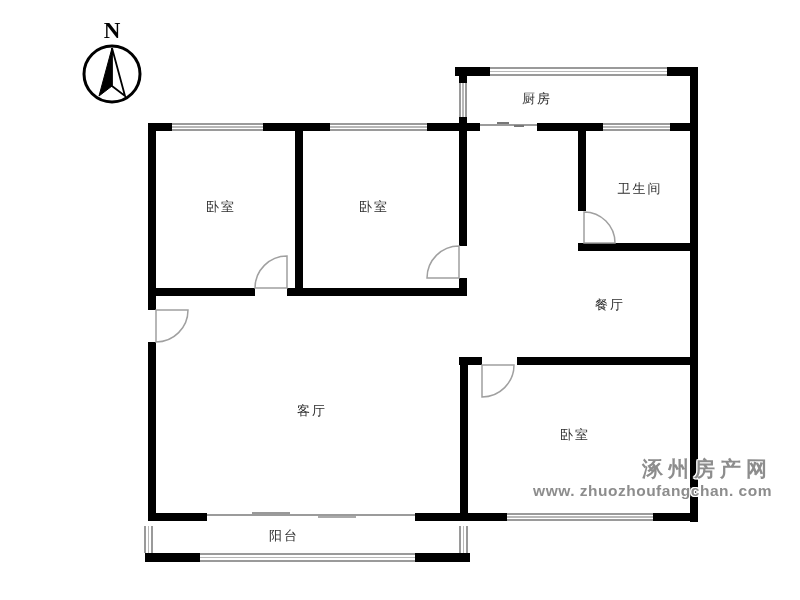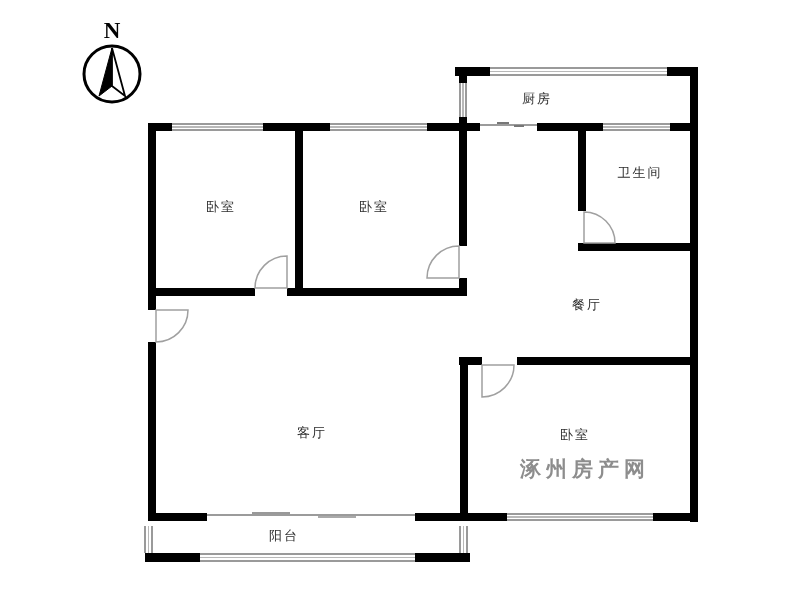--- a/index.html
+++ b/index.html
@@ -10,21 +10,21 @@
   .win-h::after{content:"";position:absolute;left:0;right:0;top:50%;margin-top:-1px;height:1.5px;background:#b8b8b8;}
   .win-v{position:absolute;background:#fff;border-left:2px solid #9a9a9a;border-right:2px solid #9a9a9a;box-sizing:border-box;}
   .win-v::after{content:"";position:absolute;top:0;bottom:0;left:50%;margin-left:-1px;width:1.5px;background:#b8b8b8;}
   .thinline{position:absolute;background:#9b9b9b;}
   .tick{position:absolute;background:#777;}
   .lbl{position:absolute;transform:translate(-50%,-50%);font-size:13px;letter-spacing:2px;
        color:#2d2d2d;white-space:nowrap;z-index:4;}
   .n-label{position:absolute;transform:translate(-50%,-50%);font-family:"Liberation Serif","DejaVu Serif",serif;
        font-weight:bold;font-size:23px;color:#000;z-index:4;}
   #plan-svg{position:absolute;left:0;top:0;z-index:3;}
-  .wm{position:absolute;left:520px;top:456px;width:252px;text-align:left;z-index:6;
+  .wm{position:absolute;left:520px;top:456px;width:252px;text-align:right;z-index:6;
       color:#8d8d8d;font-weight:bold;}
   .wm-1{font-size:21px;letter-spacing:5px;line-height:26px;
         text-shadow:-1px -1px 0 #fff,1px -1px 0 #fff,-1px 1px 0 #fff,1px 1px 0 #fff,0 -1px 0 #fff,0 1px 0 #fff,-1px 0 0 #fff,1px 0 0 #fff;}
   .wm-2{font-size:15.5px;letter-spacing:0.5px;line-height:17px;
         text-shadow:-1px -1px 0 #fff,1px -1px 0 #fff,-1px 1px 0 #fff,1px 1px 0 #fff,0 -1px 0 #fff,0 1px 0 #fff,-1px 0 0 #fff,1px 0 0 #fff;}
 </style>
 </head>
 <body>
 
 <div id="canvas">
@@ -80,25 +80,26 @@
     <path d="M482,365 L482,397 A32,32 0 0 0 514,365 Z" fill="#fff" stroke="#a0a0a0" stroke-width="1.5"></path>
 
     <circle cx="112" cy="74" r="28" fill="none" stroke="#000" stroke-width="3"></circle>
     <path d="M112,48 L99,96 L112,86 Z" fill="#000" stroke="#000" stroke-width="1"></path>
     <path d="M112,48 L125,96 L112,86 Z" fill="#fff" stroke="#000" stroke-width="1.8"></path>
   </svg>
 
   <span class="n-label" style="left:112px;top:31px">N</span>
 
   <span class="lbl" style="left:537px;top:99px">厨房</span>
-  <span class="lbl" style="left:640px;top:173px">卫生间</span>
+  <span class="lbl" style="left:640px;top:189px">卫生间</span>
   <span class="lbl" style="left:221px;top:207px">卧室</span>
   <span class="lbl" style="left:374px;top:207px">卧室</span>
-  <span class="lbl" style="left:587px;top:305px">餐厅</span>
-  <span class="lbl" style="left:312px;top:433px">客厅</span>
+  <span class="lbl" style="left:610px;top:305px">餐厅</span>
+  <span class="lbl" style="left:312px;top:411px">客厅</span>
   <span class="lbl" style="left:575px;top:435px">卧室</span>
   <span class="lbl" style="left:284px;top:536px">阳台</span>
 
   <div class="wm">
     <div class="wm-1">涿州房产网</div>
+    <div class="wm-2">www. zhuozhoufangchan. com</div>
   </div>
 
 </div>
 
 </body></html>

